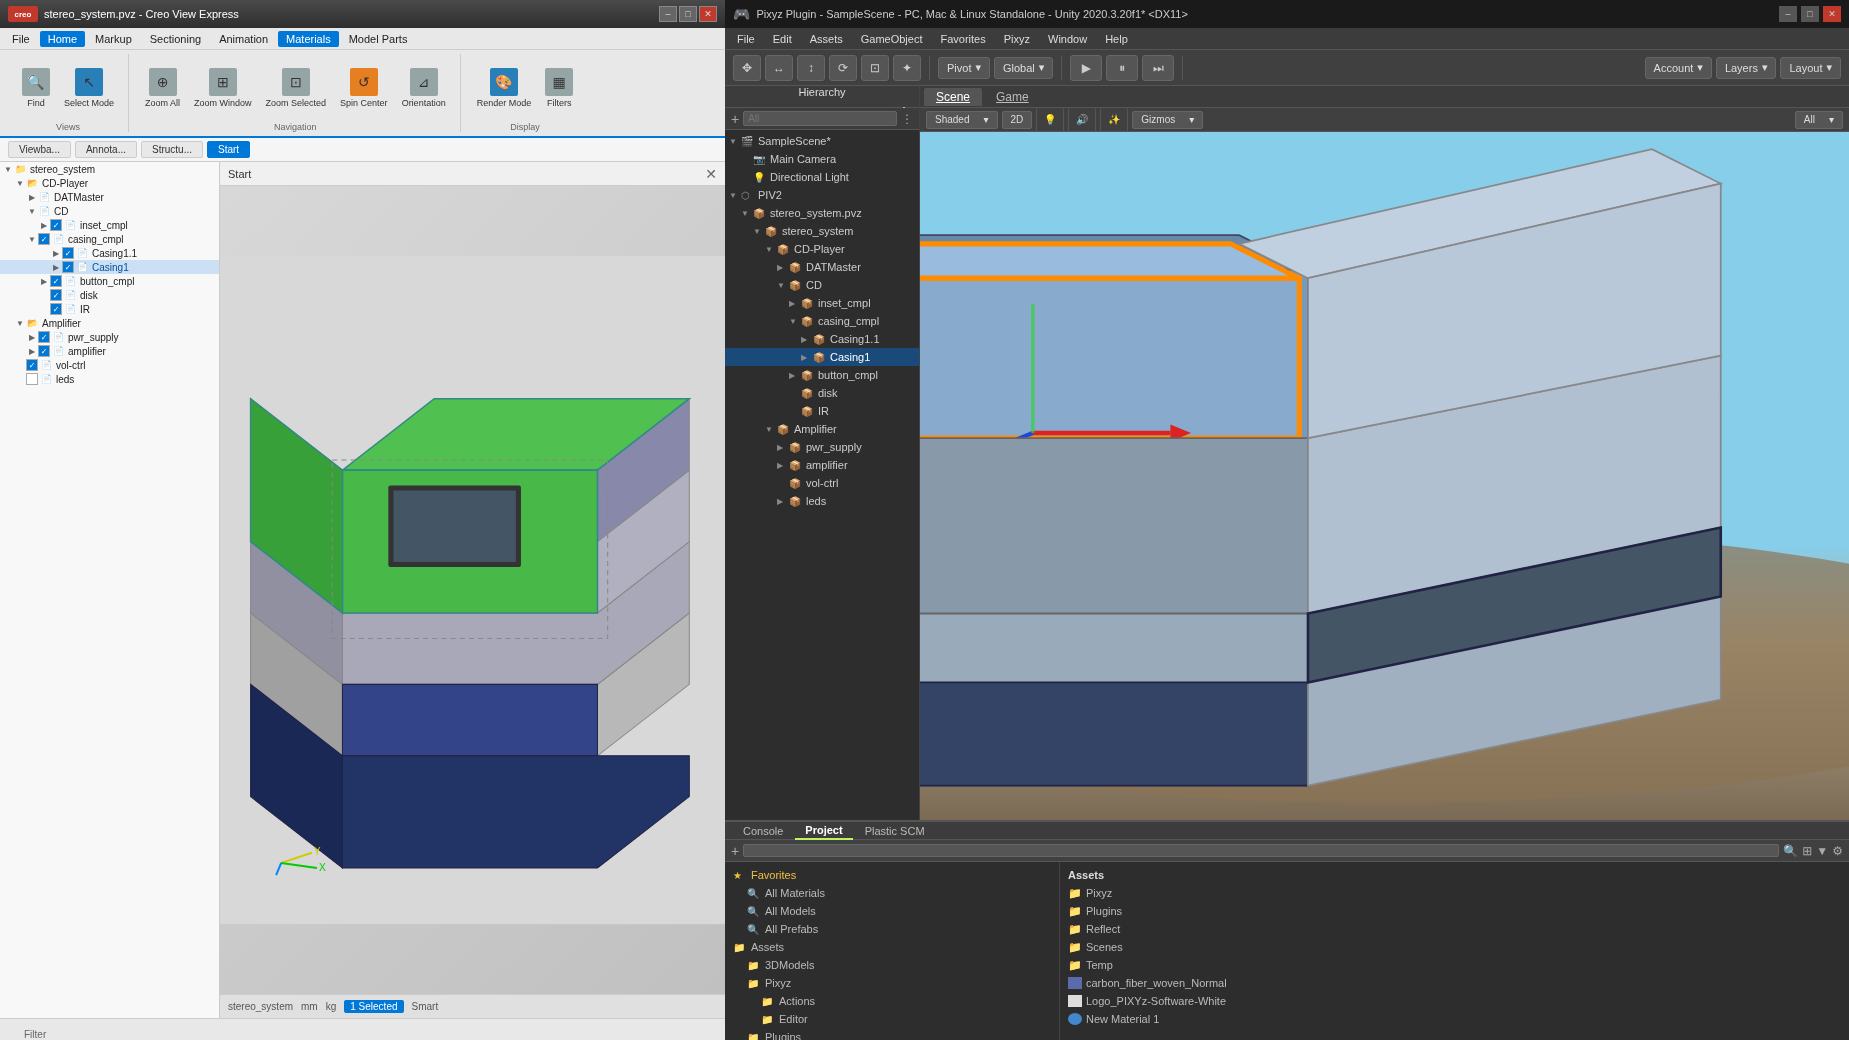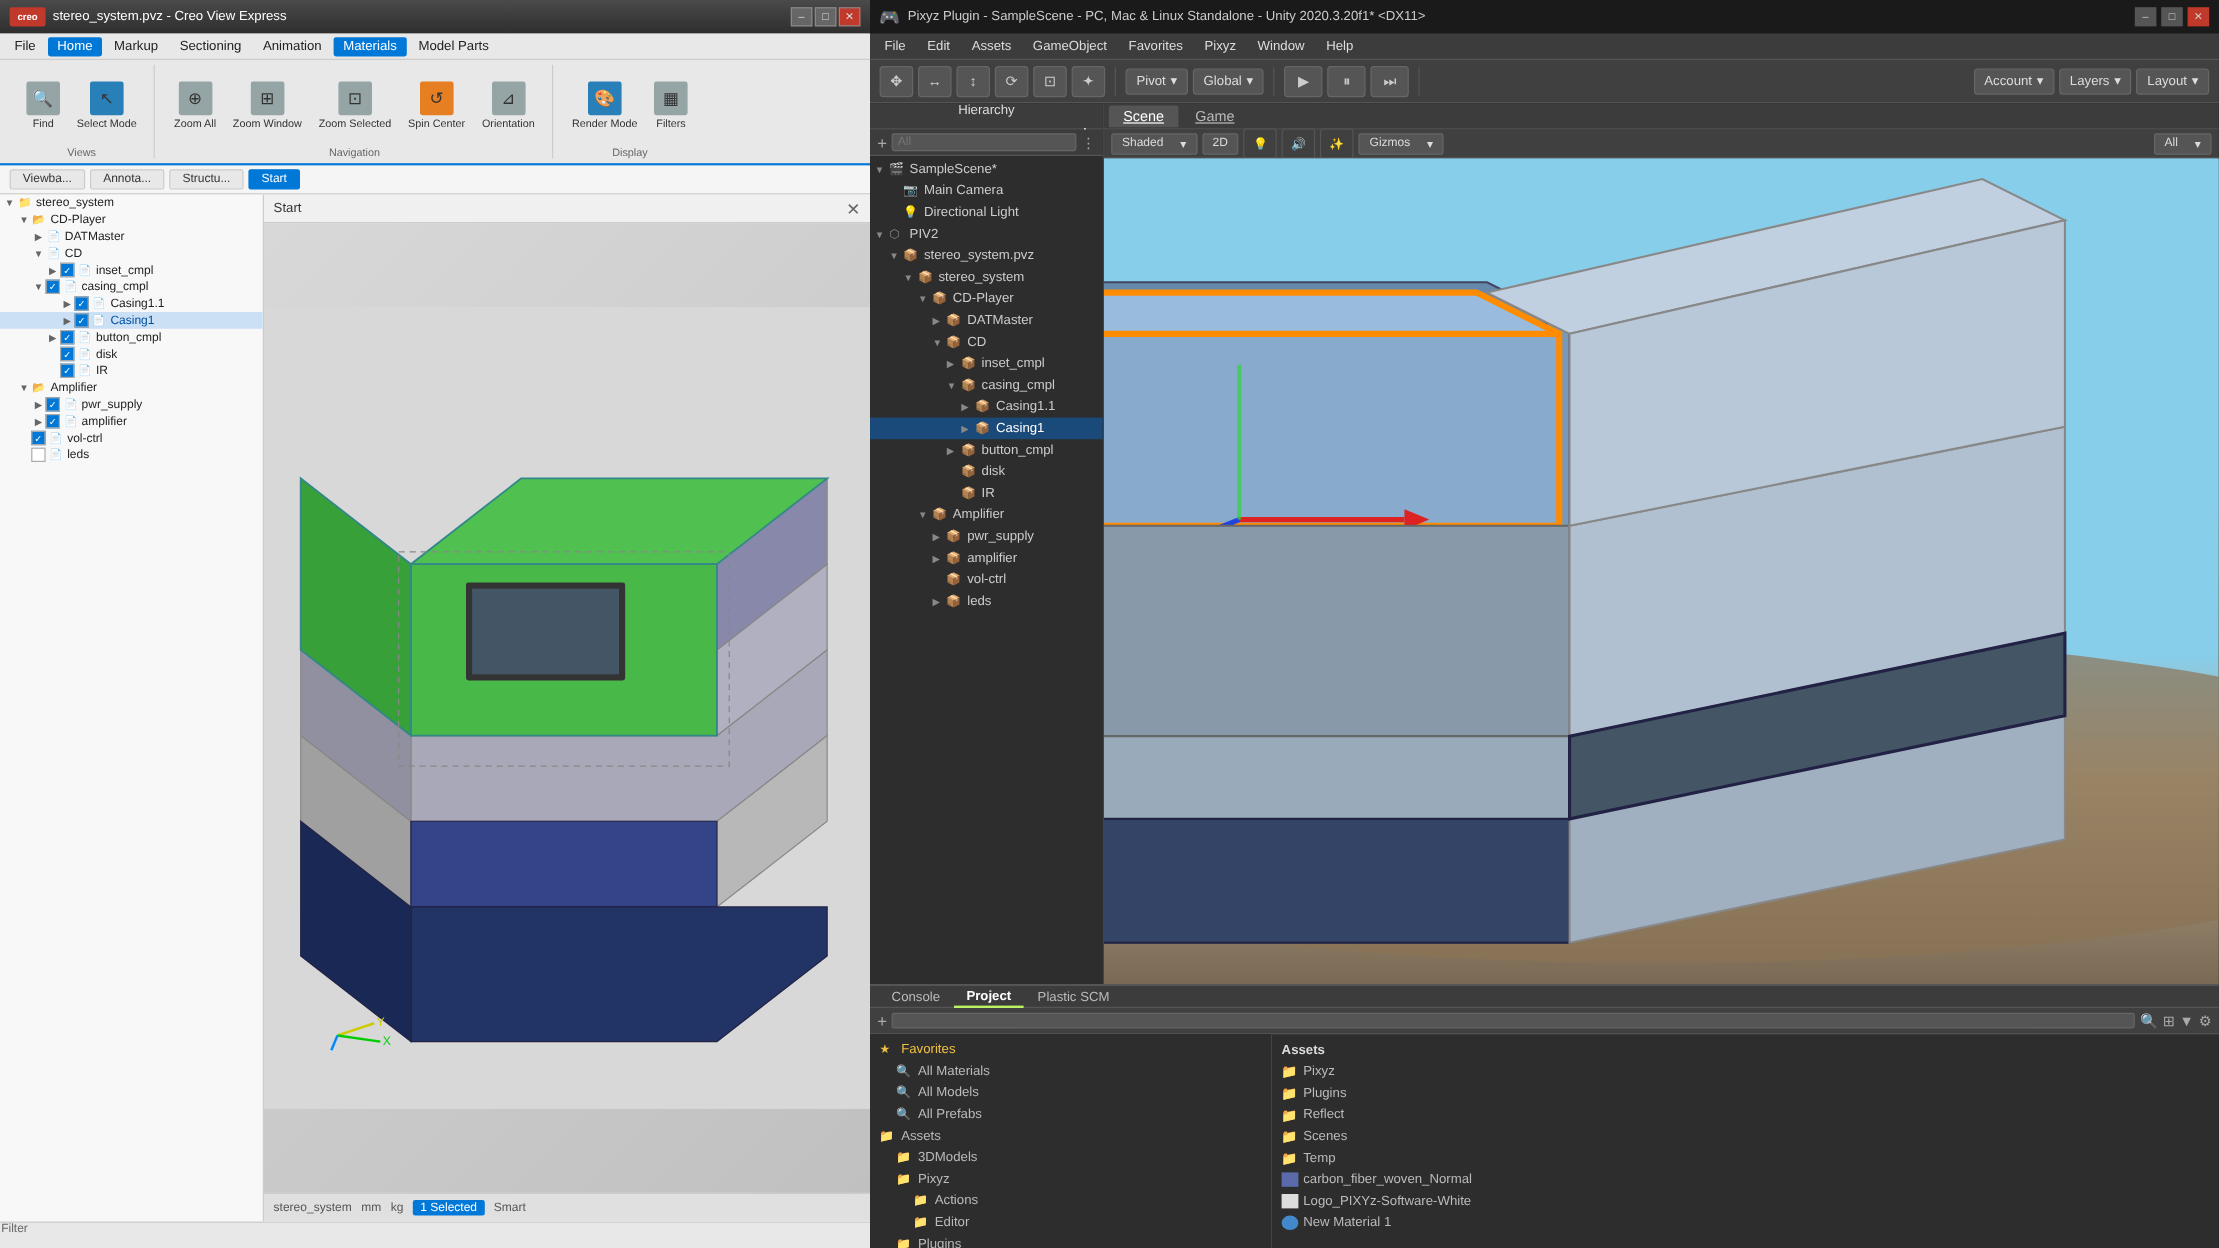--- a/index.html
+++ b/index.html
@@ -580,22 +580,22 @@
       color: #fff;
       font-size: 8px;
       font-weight: bold;
     }
 
     .filter-bar {
       height: 22px;
       background: #e8e8e8;
       border-top: 1px solid #ccc;
       display: flex;
-      align-items: flex-start;
-      padding: 0 1px;
+      align-items: flex-end;
+      padding: 0 24px;
       font-size: 10px;
       color: #666;
     }
   </style>
 </head>
 <body>
 
 <div id="creo-panel">
 
   <div class="title-bar">

